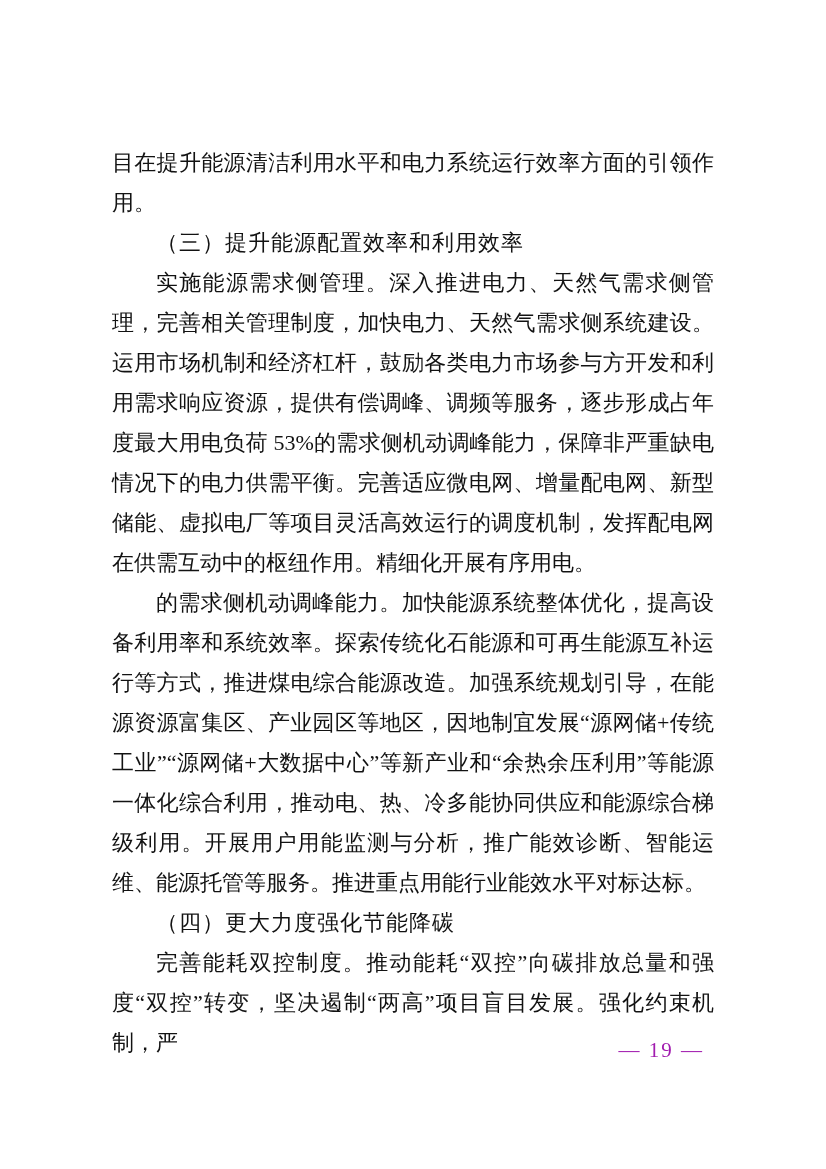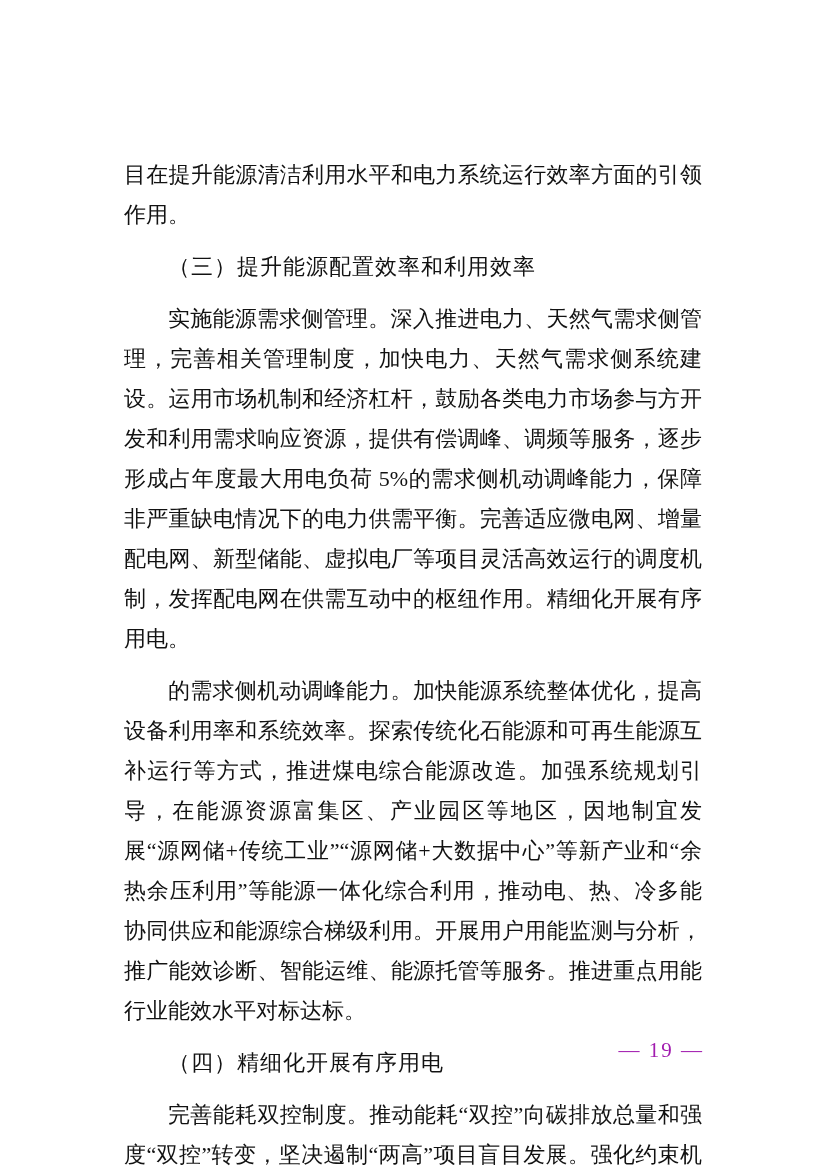--- a/index.html
+++ b/index.html
@@ -21,21 +21,21 @@
     left: 112px;
     top: 143px;
     width: 602px;
     font-size: 22px;
     line-height: 40px;
     text-align: justify;
     text-justify: inter-character;
   }
   .content p,
   .content h3 {
-    margin: 12px;
+    margin: 0;
     padding: 0;
     text-indent: 2em;
     font-size: 22px;
     line-height: 40px;
   }
   .content p.continuation {
     text-indent: 0;
   }
   .content h3 {
     font-weight: normal;
@@ -60,25 +60,25 @@
 <body>
 
 <div class="page">
 
   <div class="content">
 
     <p class="continuation"><span>目在提升能源清洁利用水平和电力系统运行效率方面的引领作用。</span></p>
 
     <h3>（三）提升能源配置效率和利用效率</h3>
 
-    <p><span class="lead">实施能源需求侧管理。</span><span>深入推进电力、天然气需求侧管理，完善相关管理制度，加快电力、天然气需求侧系统建设。运用市场机制和经济杠杆，鼓励各类电力市场参与方开发和利用需求响应资源，提供有偿调峰、调频等服务，逐步形成占年度最大用电负荷 5%的需求侧机动调峰能力，保障非严重缺电情况下的电力供需平衡。完善适应微电网、增量配电网、新型储能、虚拟电厂等项目灵活高效运行的调度机制，发挥配电网在供需互动中的枢纽作用。精细化开展有序用电。</span></p>
+    <p><span class="lead">实施能源需求侧管理。</span><span>深入推进电力、天然气需求侧管理，完善相关管理制度，加快电力、天然气需求侧系统建设。运用市场机制和经济杠杆，鼓励各类电力市场参与方开发和利用需求响应资源，提供有偿调峰、调频等服务，逐步形成占年度最大用电负荷 53%的需求侧机动调峰能力，保障非严重缺电情况下的电力供需平衡。完善适应微电网、增量配电网、新型储能、虚拟电厂等项目灵活高效运行的调度机制，发挥配电网在供需互动中的枢纽作用。精细化开展有序用电。</span></p>
 
     <p><span class="lead">的需求侧机动调峰能力。</span><span>加快能源系统整体优化，提高设备利用率和系统效率。探索传统化石能源和可再生能源互补运行等方式，推进煤电综合能源改造。加强系统规划引导，在能源资源富集区、产业园区等地区，因地制宜发展“源网储+传统工业”“源网储+大数据中心”等新产业和“余热余压利用”等能源一体化综合利用，推动电、热、冷多能协同供应和能源综合梯级利用。开展用户用能监测与分析，推广能效诊断、智能运维、能源托管等服务。推进重点用能行业能效水平对标达标。</span></p>
 
-    <h3>（四）精细化开展有序用电</h3>
+    <h3>（四）更大力度强化节能降碳</h3>
 
     <p><span class="lead">完善能耗双控制度。</span><span>推动能耗“双控”向碳排放总量和强度“双控”转变，坚决遏制“两高”项目盲目发展。强化约束机制，严</span></p>
 
   </div>
 
   <div class="page-footer">
     <span>— 19 —</span>
   </div>
 
 </div>

